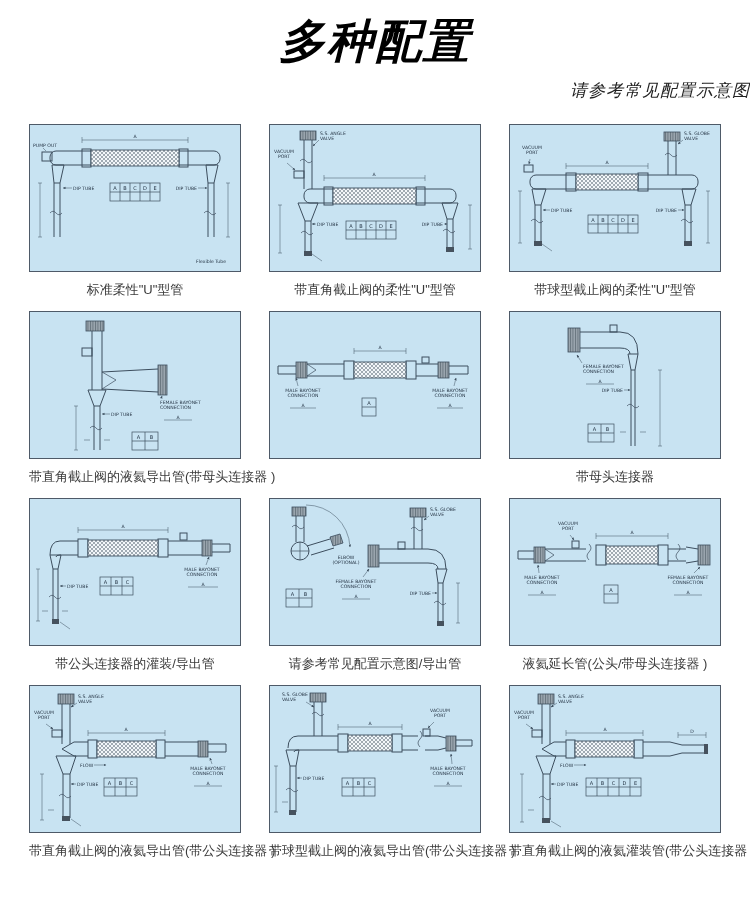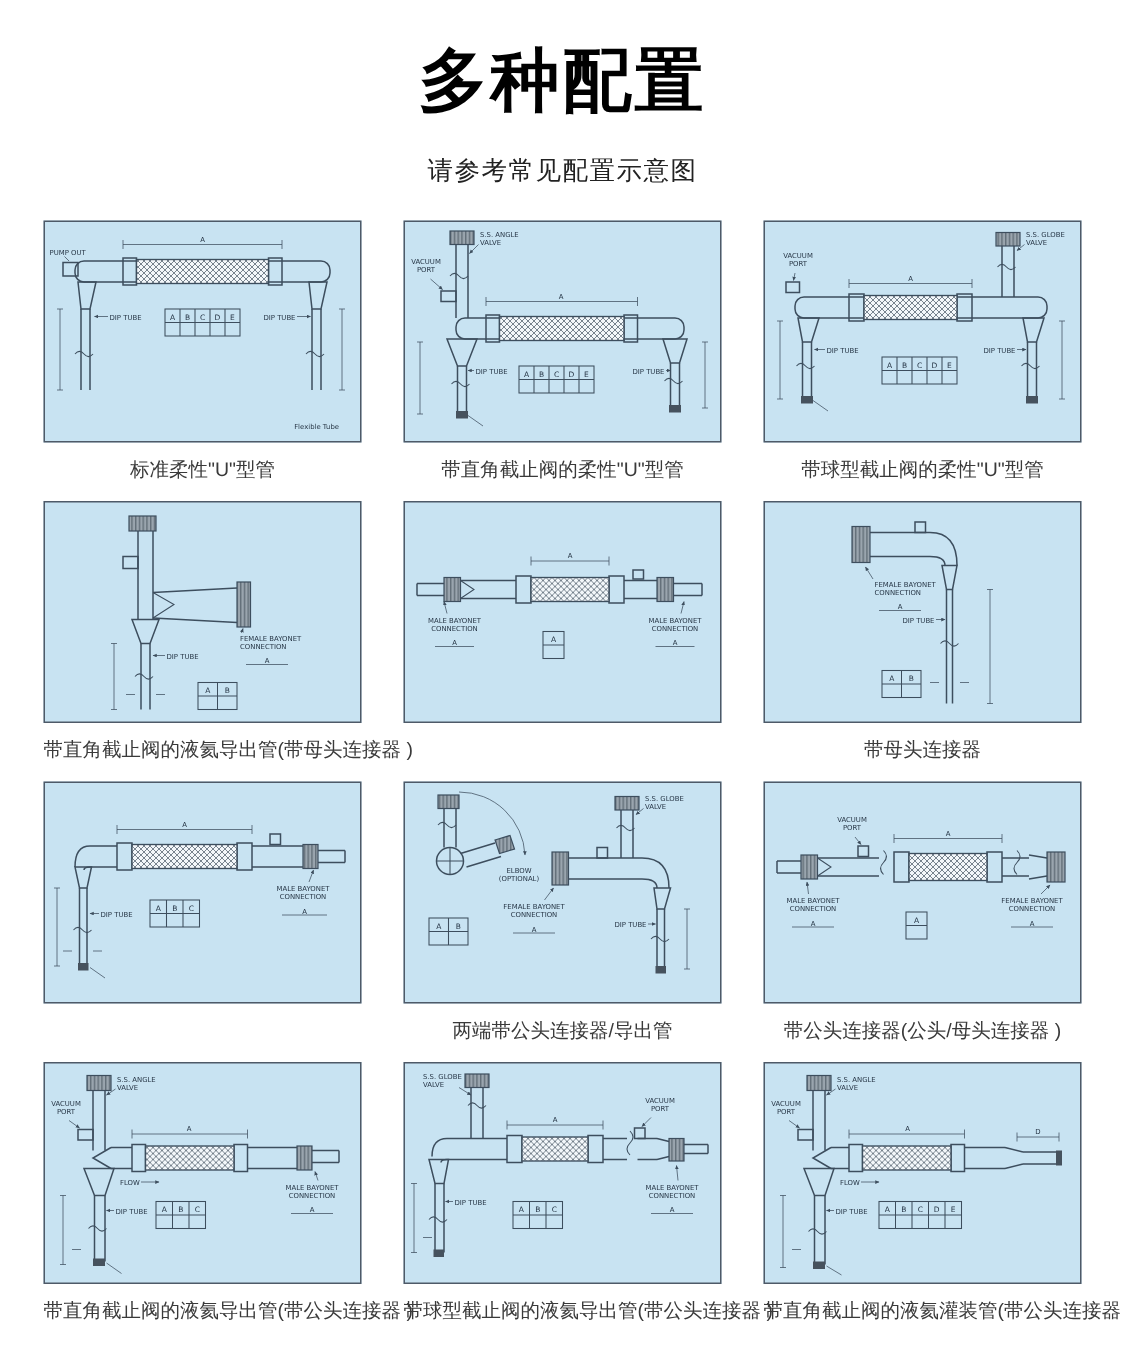--- a/index.html
+++ b/index.html
@@ -1,19 +1,19 @@
 <!DOCTYPE html>
 <html><head>
 <meta charset="utf-8">
 <style>
   html,body{margin:0;padding:0;background:#ffffff;width:750px;font-family:"Liberation Sans",sans-serif;}
   .page{width:750px;height:907px;position:relative;background:#fff;overflow:hidden;}
-  .hdr{text-align:center;padding-top:26px;}
+  .hdr{text-align:center;padding-top:14px;font-style:italic;}
   .title{font-size:46px;font-weight:700;color:#000;letter-spacing:2px;line-height:1.2;}
-  .subtitle{font-size:17px;color:#222;margin-top:21px;letter-spacing:1px;}
+  .subtitle{font-size:17px;color:#222;margin-top:10px;letter-spacing:1px;text-align:right;}
   .grid{display:grid;grid-template-columns:repeat(3,212px);justify-content:space-between;padding:0 29px;margin-top:22px;}
   .cell{height:187px;}
   svg.panel{display:block;width:210px;height:146px;background:#c8e3f2;border:1px solid #4e5a68;}
   .caption{margin-top:9px;text-align:center;font-size:13px;color:#3a3a3a;white-space:nowrap;}
   
   .ln{fill:none;stroke:#3d4e5e;stroke-width:1;}
   .ln2{fill:none;stroke:#3d4e5e;stroke-width:.7;}
   .fl{fill:url(#braid);stroke:#3d4e5e;stroke-width:.9;}
   .kn{fill:url(#knurl);stroke:#3d4e5e;stroke-width:.8;}
   .dk{fill:#46525e;stroke:none;}
@@ -282,20 +282,21 @@
         <line class="dm" x1="36" y1="87" x2="30" y2="87" marker-end="url(#ar)"></line>
         <path class="dm" d="M6,70 h4 M8,70 V122 M6,122 h4 M12,112 h6 M32,112 h6"></path>
         <g>
           <rect class="ln2" x="70" y="78" width="33" height="18"></rect>
           <path class="ln2" d="M81,78 V96 M92,78 V96 M70,87 H103"></path>
           <text class="tl mid" x="75.5" y="85">A</text>
           <text class="tl mid" x="86.5" y="85">B</text>
           <text class="tl mid" x="97.5" y="85">C</text>
         </g>
       </svg>
+      <div class="caption">带公头连接器的灌装/导出管</div>
     </div>
 
     <div class="cell">
       <svg class="panel" viewBox="0 0 210 146">
 
         <rect class="kn" x="22" y="8" width="14" height="9"></rect>
         <path class="ln" d="M26,17 V43 M34,17 V43"></path>
         <path class="ln2" d="M22,28 q3,-3.5 6,0 t6,0"></path>
         <circle class="ln" cx="30" cy="52" r="9"></circle>
         <path class="ln2" d="M21,52 H39 M30,43 V61"></path>
@@ -324,21 +325,21 @@
         <text class="end" x="161" y="96">DIP TUBE</text>
         <line class="dm" x1="162" y1="94" x2="167" y2="94" marker-end="url(#ar)"></line>
         <path class="dm" d="M186,84 h4 M188,84 V124 M186,124 h4"></path>
         <g>
           <rect class="ln2" x="16" y="90" width="26" height="18"></rect>
           <path class="ln2" d="M29,90 V108 M16,99 H42"></path>
           <text class="tl mid" x="22.5" y="97">A</text>
           <text class="tl mid" x="35.5" y="97">B</text>
         </g>
       </svg>
-      <div class="caption">两端带公头连接器/导出管</div>
+      <div class="caption">请参考常见配置示意图/导出管</div>
     </div>
 
     <div class="cell">
       <svg class="panel" viewBox="0 0 210 146">
         <path class="ln" d="M8,52 H24 M8,60 H24 M8,52 V60"></path>
         <rect class="kn" x="24" y="48" width="11" height="16"></rect>
         <path class="ln" d="M35,50 H76 M35,62 H76"></path>
         <path class="ln2" d="M35,50 L44,56 L35,62"></path>
         <rect class="ln" x="62" y="42" width="7" height="7"></rect>
         <text class="mid" x="58" y="26"><tspan x="58" dy="0">VACUUM</tspan><tspan x="58" dy="5.4">PORT</tspan></text>
@@ -360,21 +361,21 @@
         <text class="mid" x="178" y="80"><tspan x="178" dy="0">FEMALE BAYONET</tspan><tspan x="178" dy="5.4">CONNECTION</tspan></text>
         <line class="dm" x1="184" y1="74" x2="190" y2="68" marker-end="url(#ar)"></line>
         <path class="dm" d="M164,96 H192"></path>
         <text class="mid" x="178" y="95">A</text>
         <g>
           <rect class="ln2" x="94" y="86" width="14" height="18"></rect>
           <path class="ln2" d="M94,95 H108"></path>
           <text class="tl mid" x="101" y="93">A</text>
         </g>
       </svg>
-      <div class="caption">带公头连接器(公头/母头连接器 )</div>
+      <div class="caption">液氦延长管(公头/带母头连接器 )</div>
     </div>
 
     <div class="cell">
       <svg class="panel" viewBox="0 0 210 146">
         <rect class="kn" x="28" y="8" width="16" height="10"></rect>
         <path class="ln" d="M32,18 V58 M40,18 V58"></path>
         <rect class="ln" x="22" y="44" width="10" height="7"></rect>
         <text class="mid" x="14" y="28"><tspan x="14" dy="0">VACUUM</tspan><tspan x="14" dy="5.4">PORT</tspan></text>
         <line class="dm" x1="16" y1="38" x2="23" y2="43" marker-end="url(#ar)"></line>
         <text x="48" y="12"><tspan x="48" dy="0">S.S. ANGLE</tspan><tspan x="48" dy="5.4">VALVE</tspan></text>

